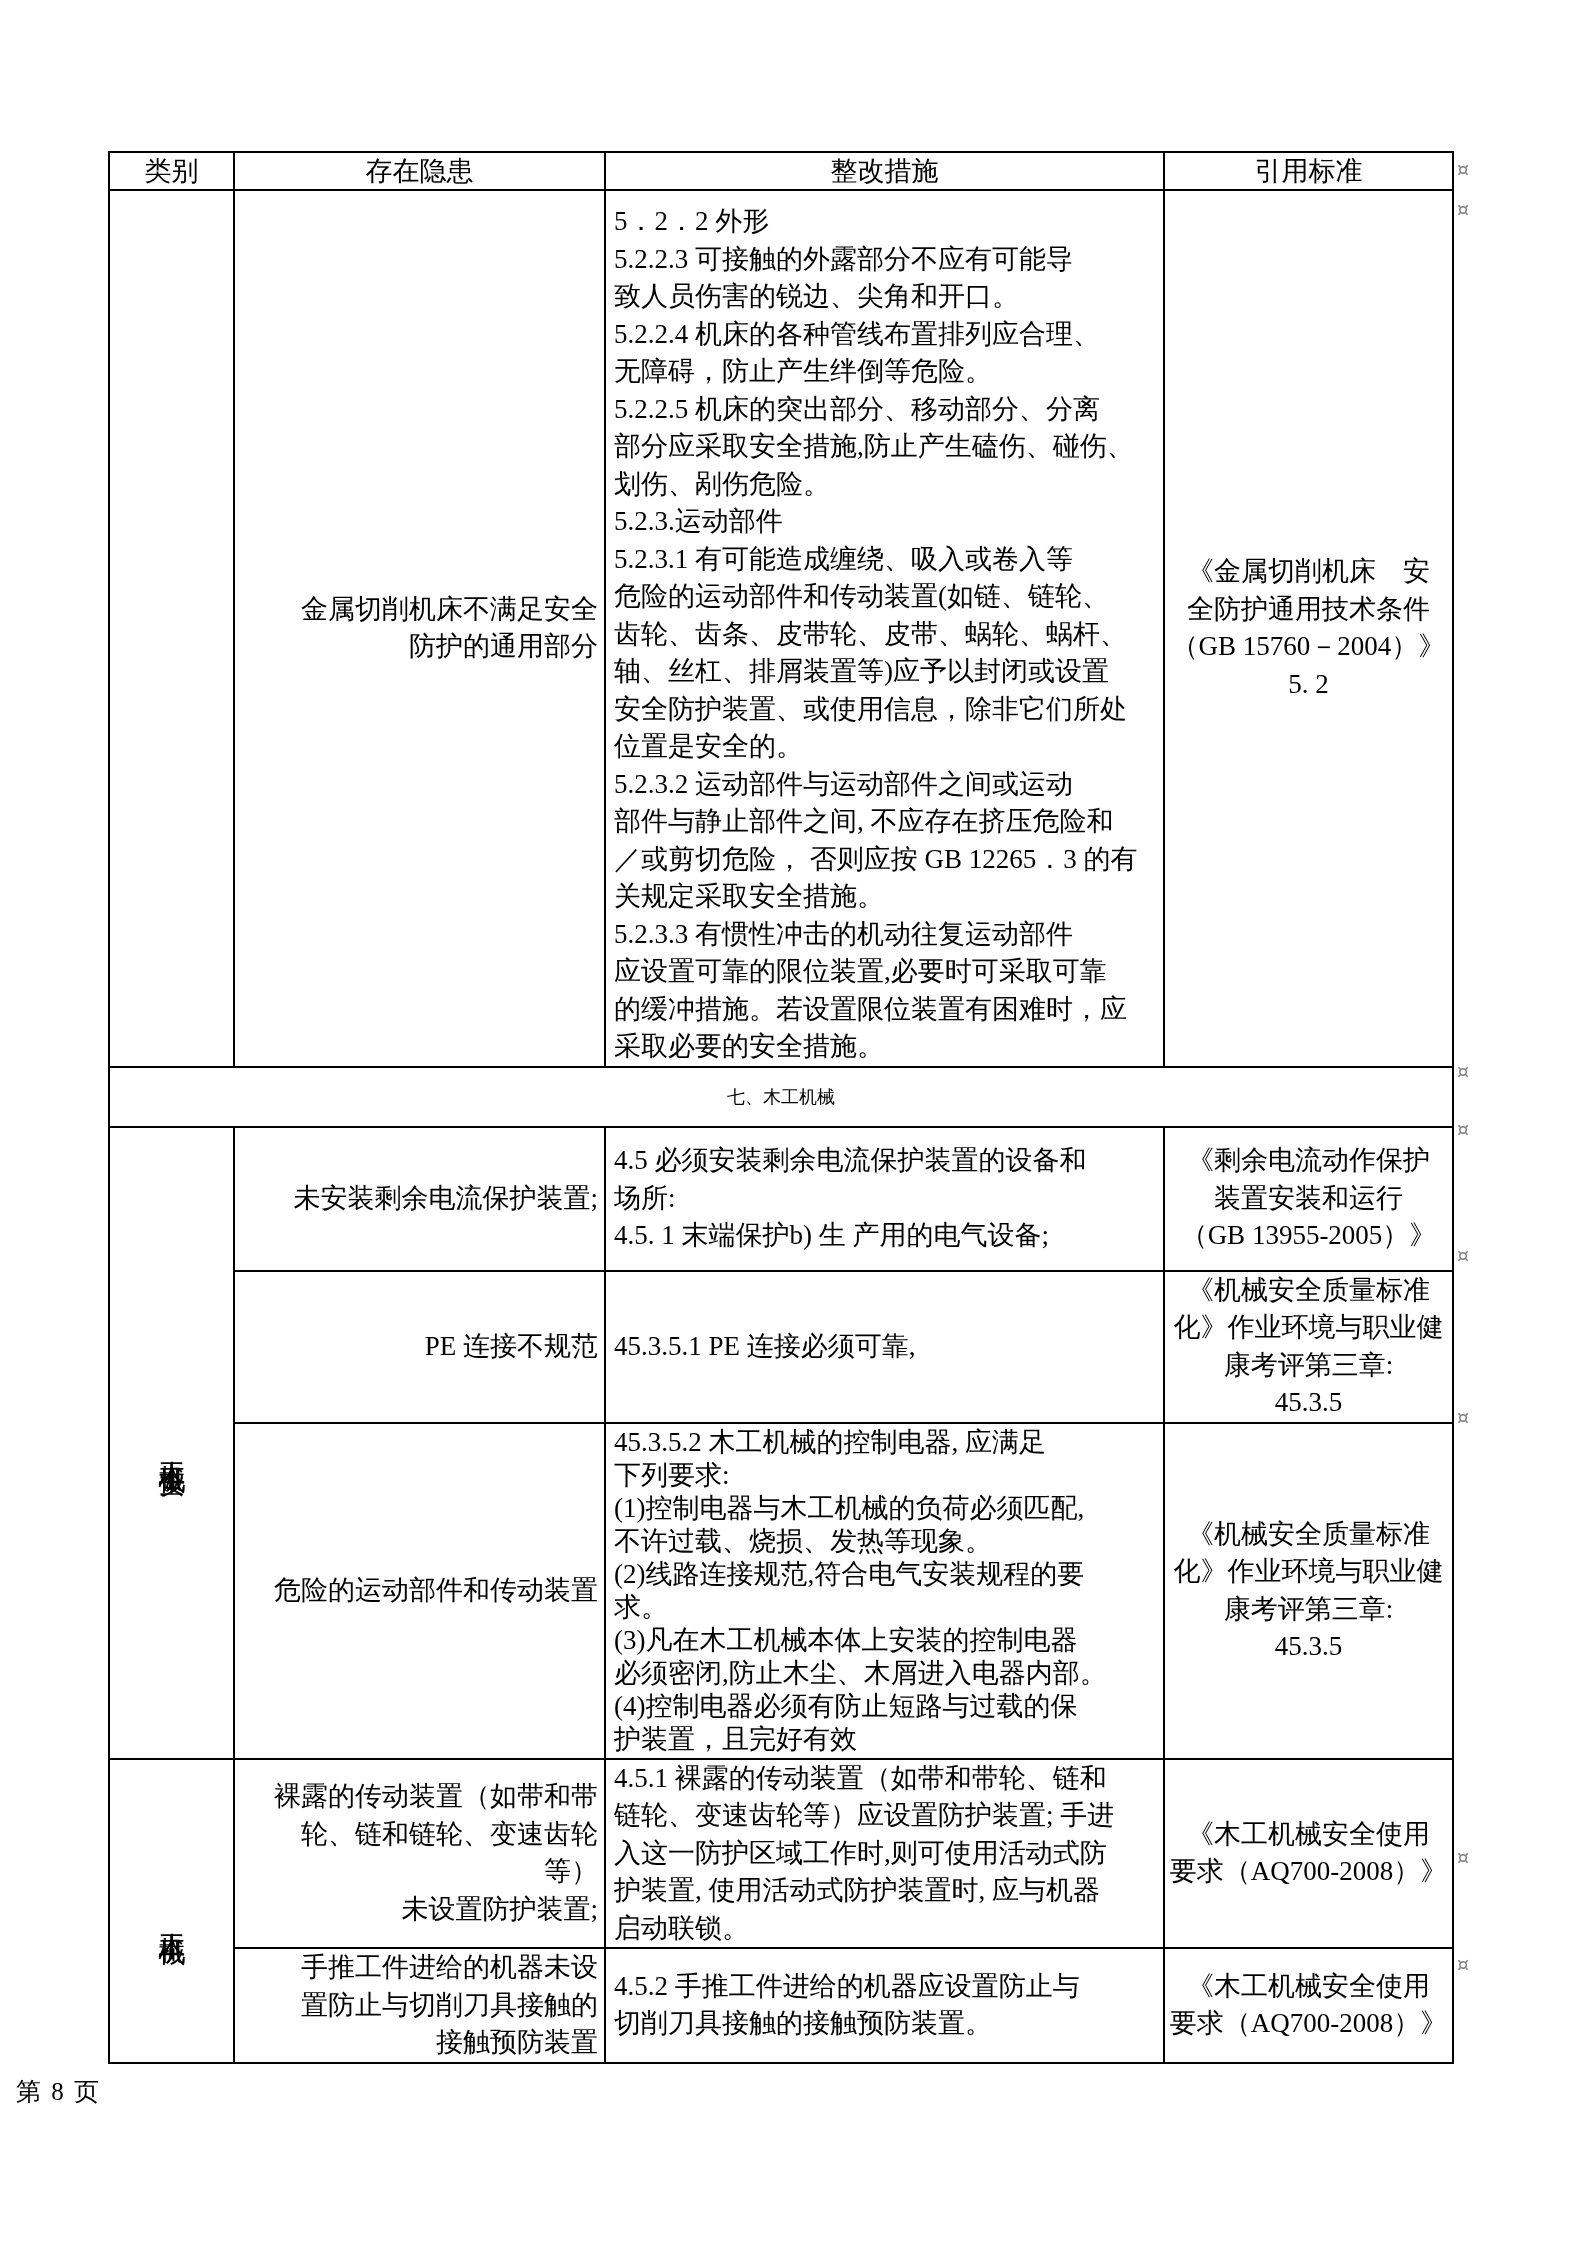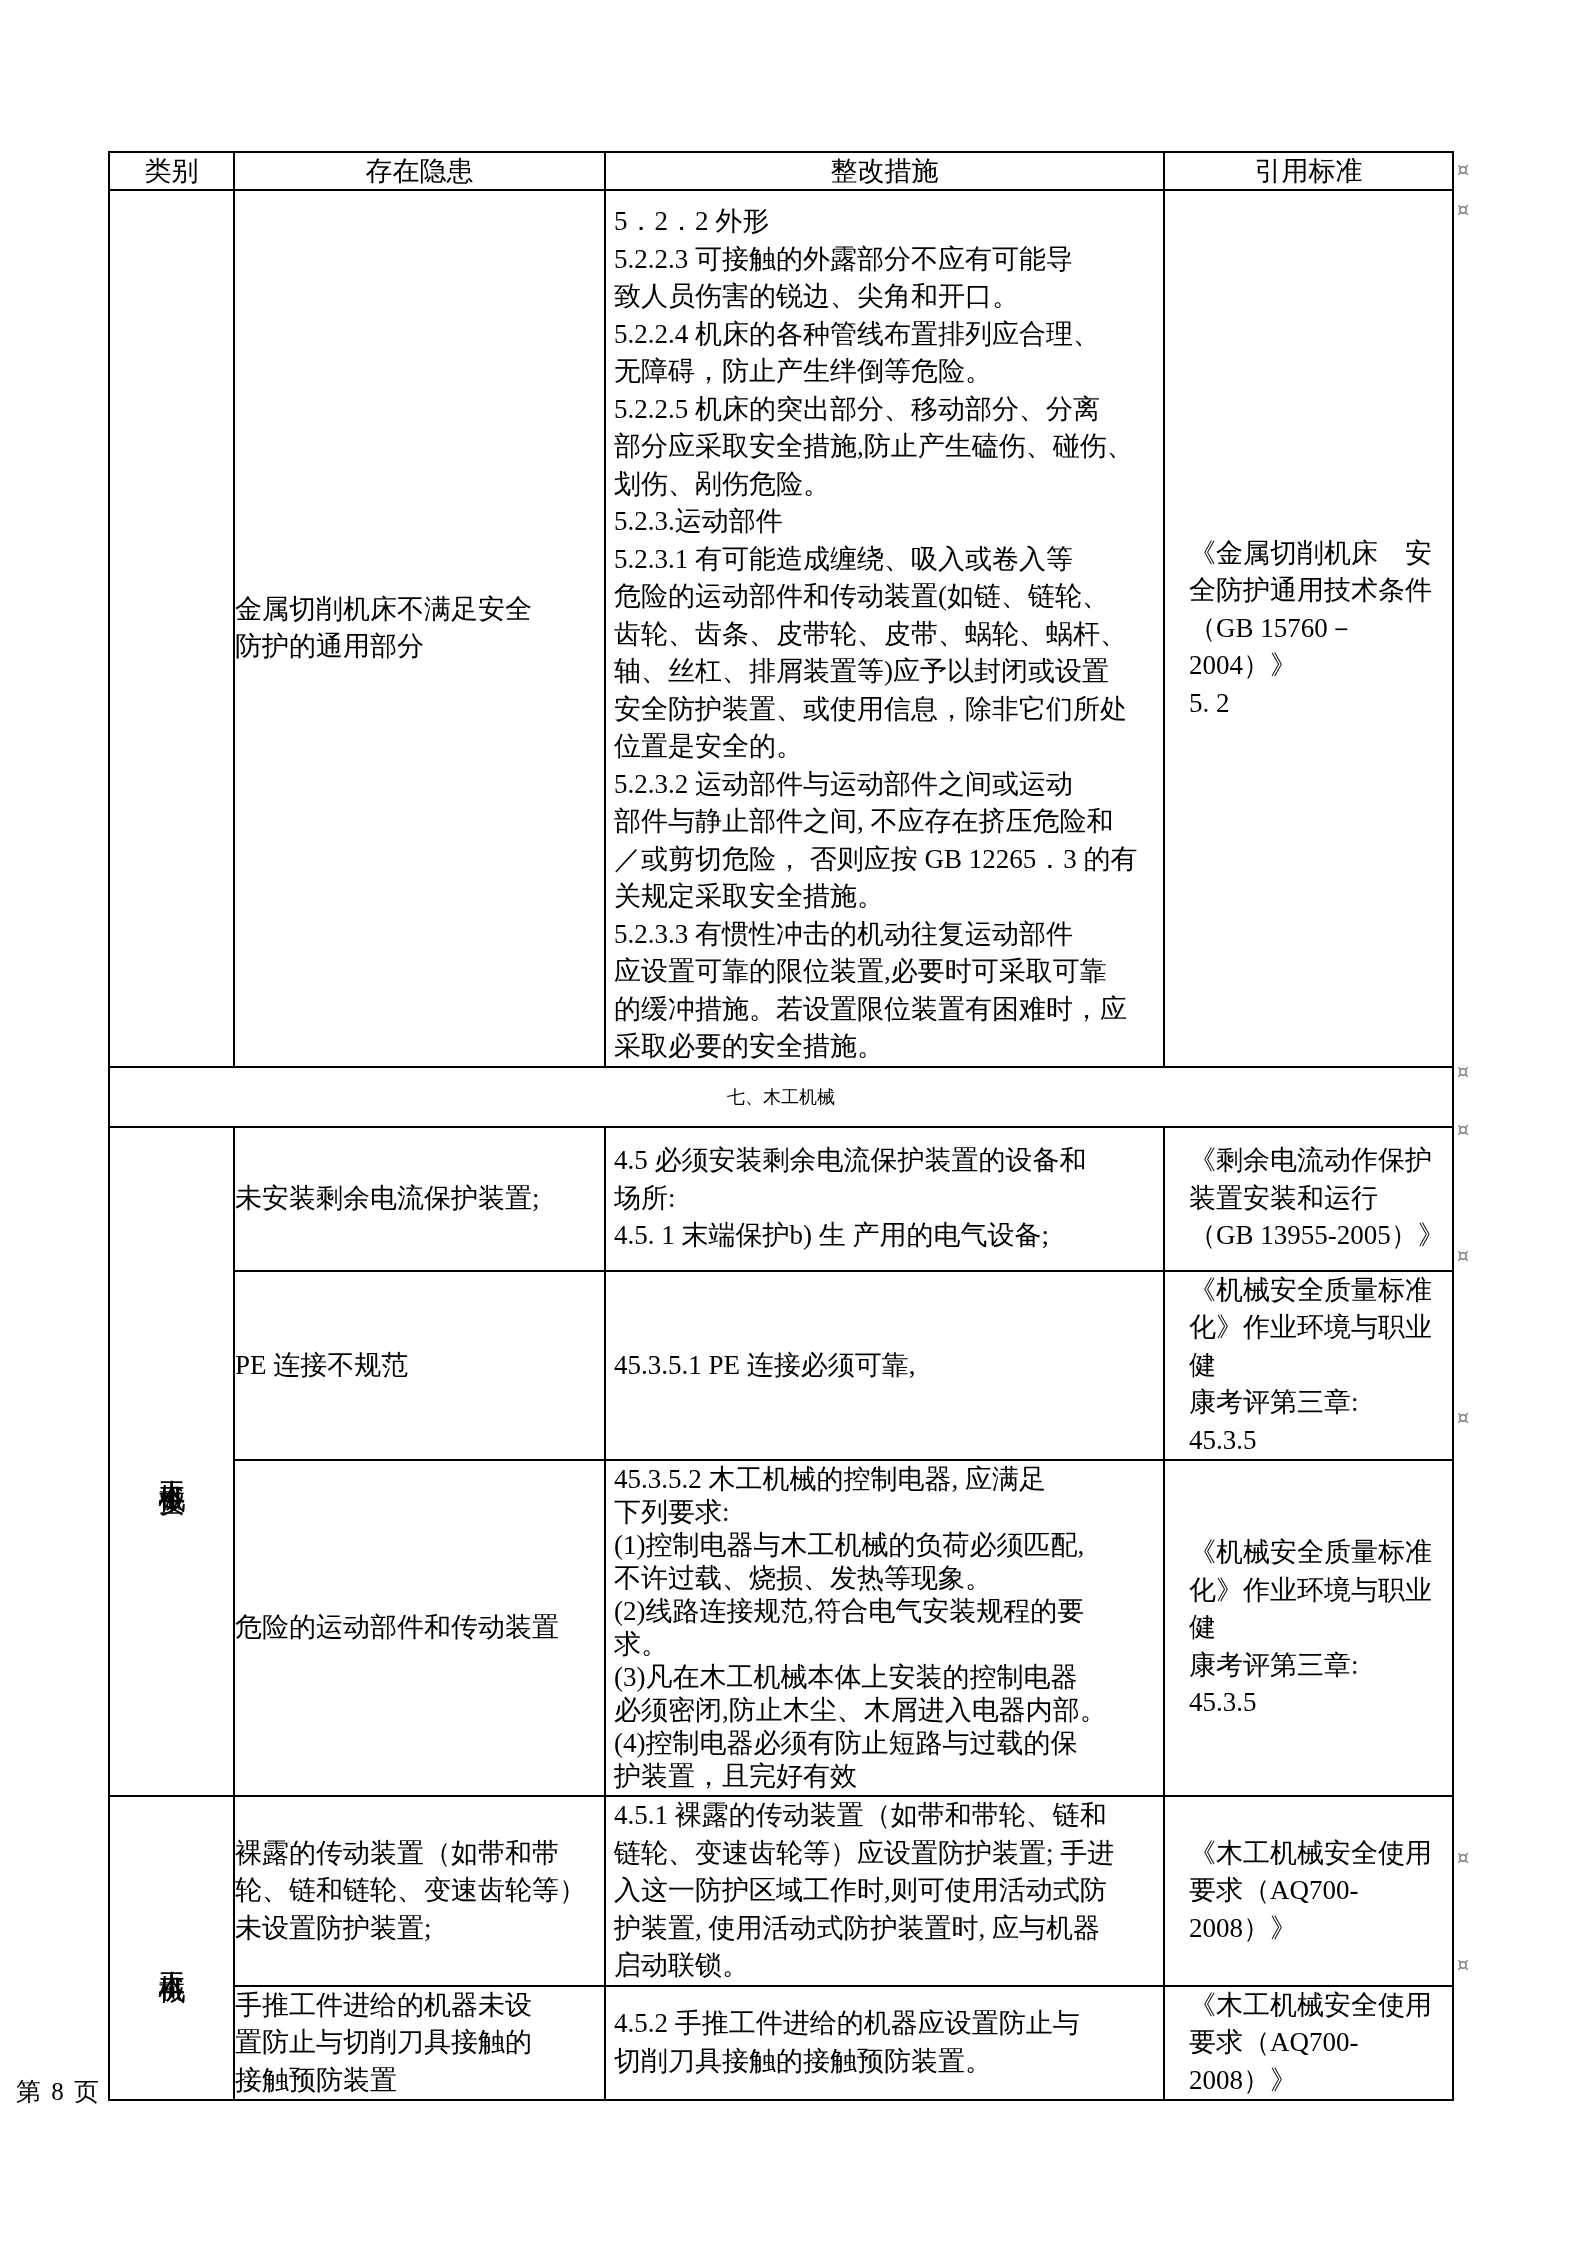--- a/index.html
+++ b/index.html
@@ -31,23 +31,23 @@
 
   .cat-cell { text-align: center; }
   .cat-vertical {
     writing-mode: vertical-rl;
     text-orientation: upright;
     margin: 0 auto;
     line-height: 1;
     letter-spacing: 2px;
     display: inline-block;
   }
-  .hazard-cell { padding-right: 6px; }
+  .hazard-cell { padding-left: 13px; padding-right: 6px; text-align: right; }
   .measures-cell { padding-left: 8px; padding-right: 4px; }
-  .standard-cell { padding-left: 24px; padding-right: 4px; }
+  .standard-cell { padding-left: 4px; padding-right: 4px; text-align: center; }
 
   .v-top { vertical-align: top; }
   .lh-tight { line-height: 33px; }
   .pt6 { padding-top: 12px; }
 
   .section-row td {
     text-align: center;
     height: 60px;
     font-size: 18px;
   }

